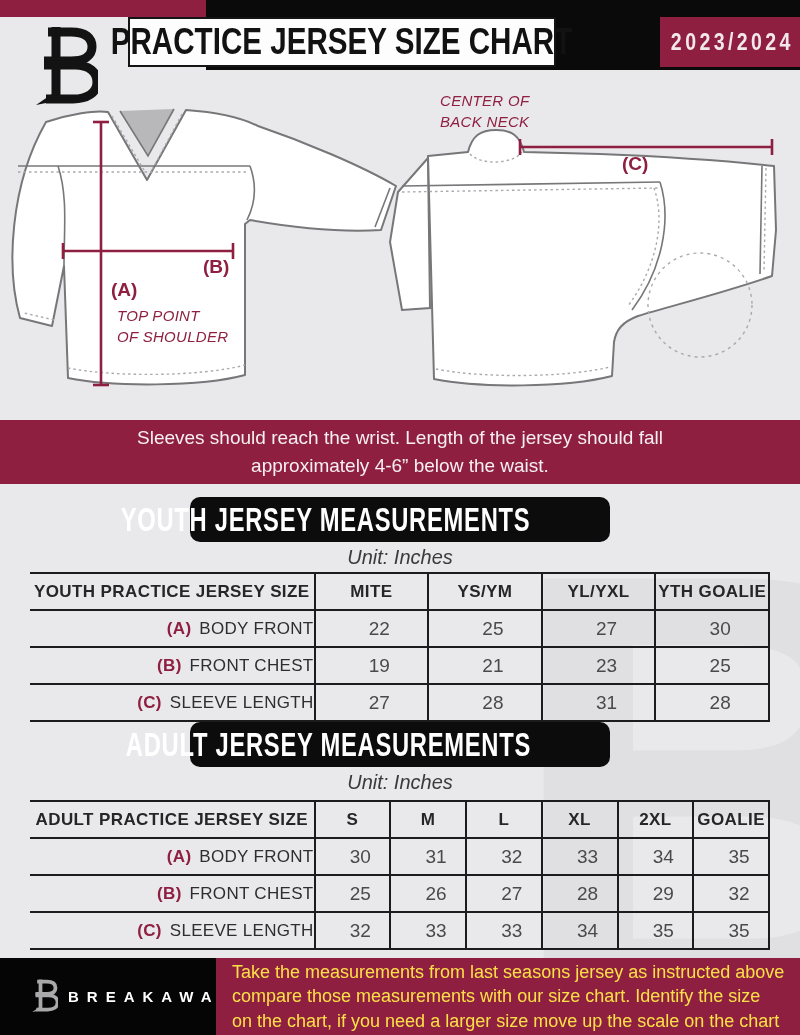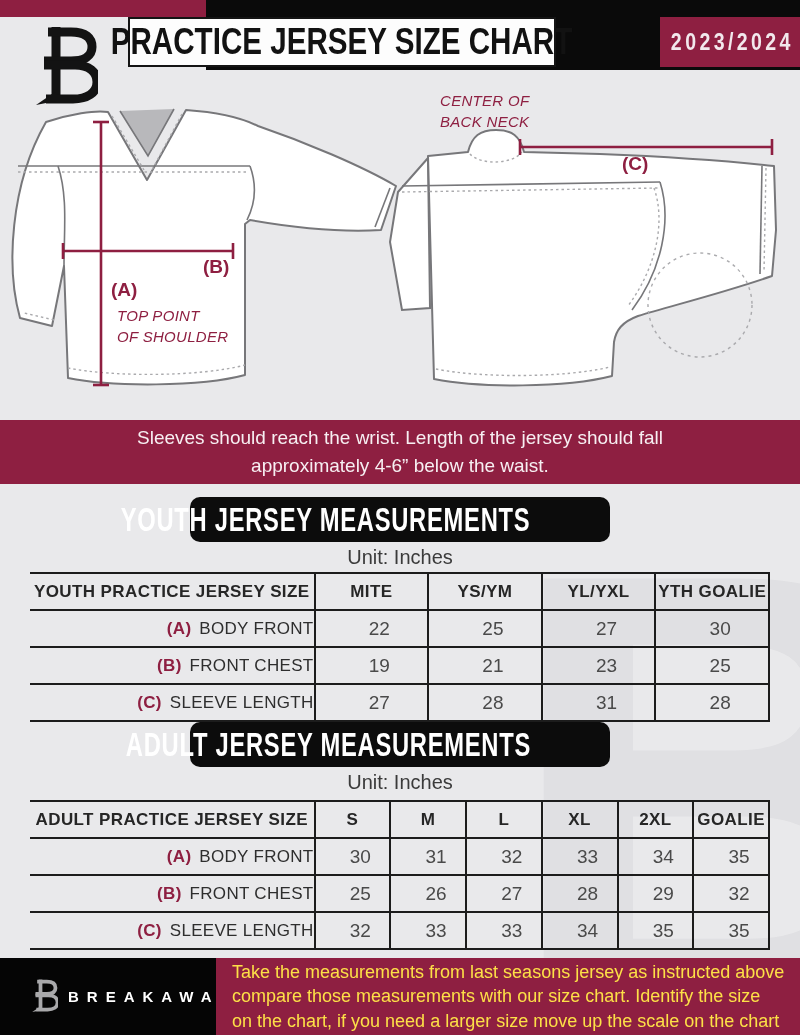--- a/index.html
+++ b/index.html
@@ -27,21 +27,21 @@
   
   .notice{position:absolute;left:0;top:420px;width:800px;height:64px;display:flex;flex-direction:column;
           align-items:center;justify-content:center;}
   .notice div{color:#f7eff2;font-size:19px;line-height:28px;text-align:center;}
 
   
   .banner{position:absolute;left:50%;transform:translateX(-50%);width:420px;height:45px;background:#0c0c0c;
           border-radius:10px;display:flex;align-items:center;justify-content:flex-end;z-index:2;}
   .banner span{color:#fff;font-size:33px;font-weight:bold;letter-spacing:1px;white-space:nowrap;
           display:inline-block;transform:scaleX(0.72);}
-  .unit{position:absolute;left:0;width:800px;text-align:center;font-size:20px;color:#3b3b3b;z-index:2;}
+  .unit{position:absolute;left:0;width:800px;text-align:center;font-style:italic;font-size:20px;color:#3b3b3b;z-index:2;}
 
   
   table.sizes{position:absolute;left:30px;width:740px;border-collapse:collapse;table-layout:fixed;z-index:2;}
   table.sizes th,table.sizes td{border-top:2px solid #1c1c1c;height:35px;padding:0;vertical-align:middle;}
   table.sizes tr.last th,table.sizes tr.last td{border-bottom:2px solid #1c1c1c;}
   table.sizes .val{border-left:2px solid #1c1c1c;text-align:center;margin-top:40px;}
   table.sizes .val:last-child{border-right:2px solid #1c1c1c;}
   table.sizes th{font-size:17px;font-weight:600;color:#262626;letter-spacing:.4px;text-align:center;}
   table.sizes td.rowlabel{padding-left:30px;font-size:17px;color:#2e2e2e;letter-spacing:.3px;text-align:right;}
   table.sizes td.rowlabel .key{color:#8e1f41;font-weight:bold;margin-right:8px;}

